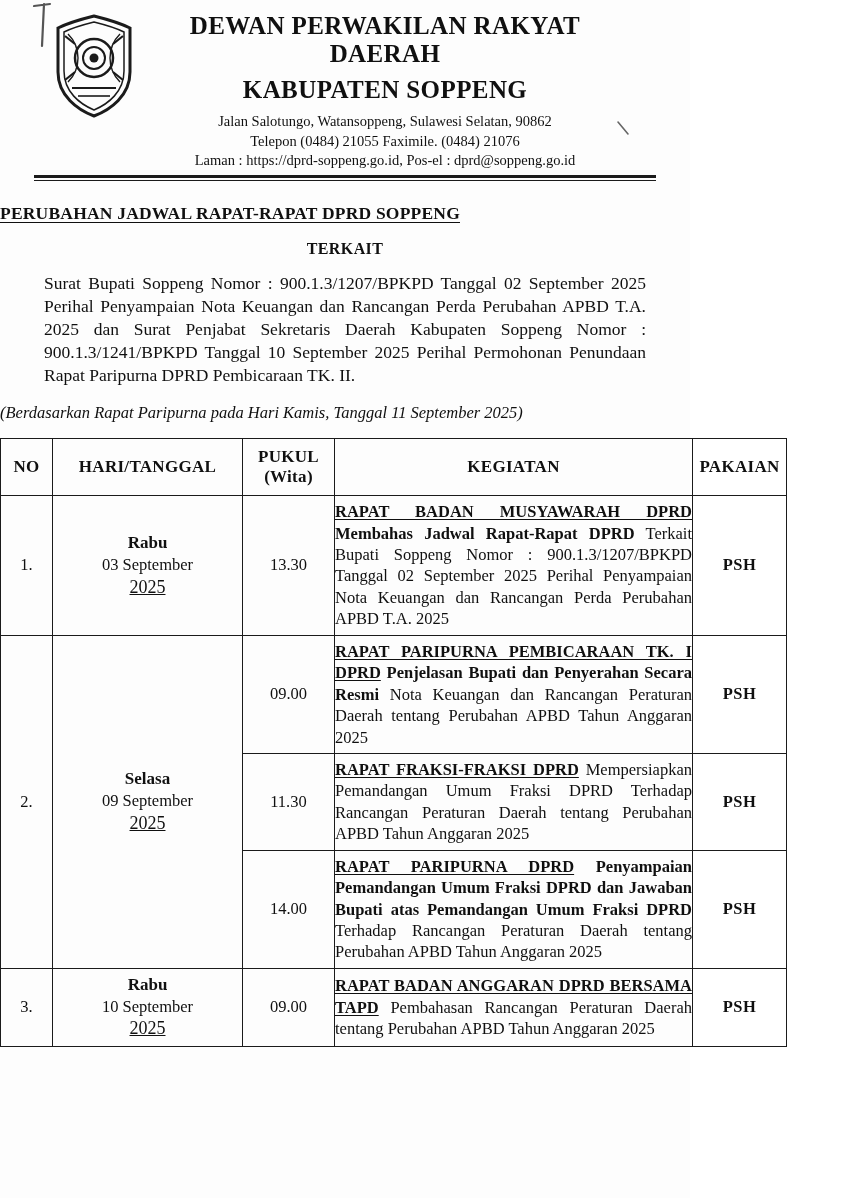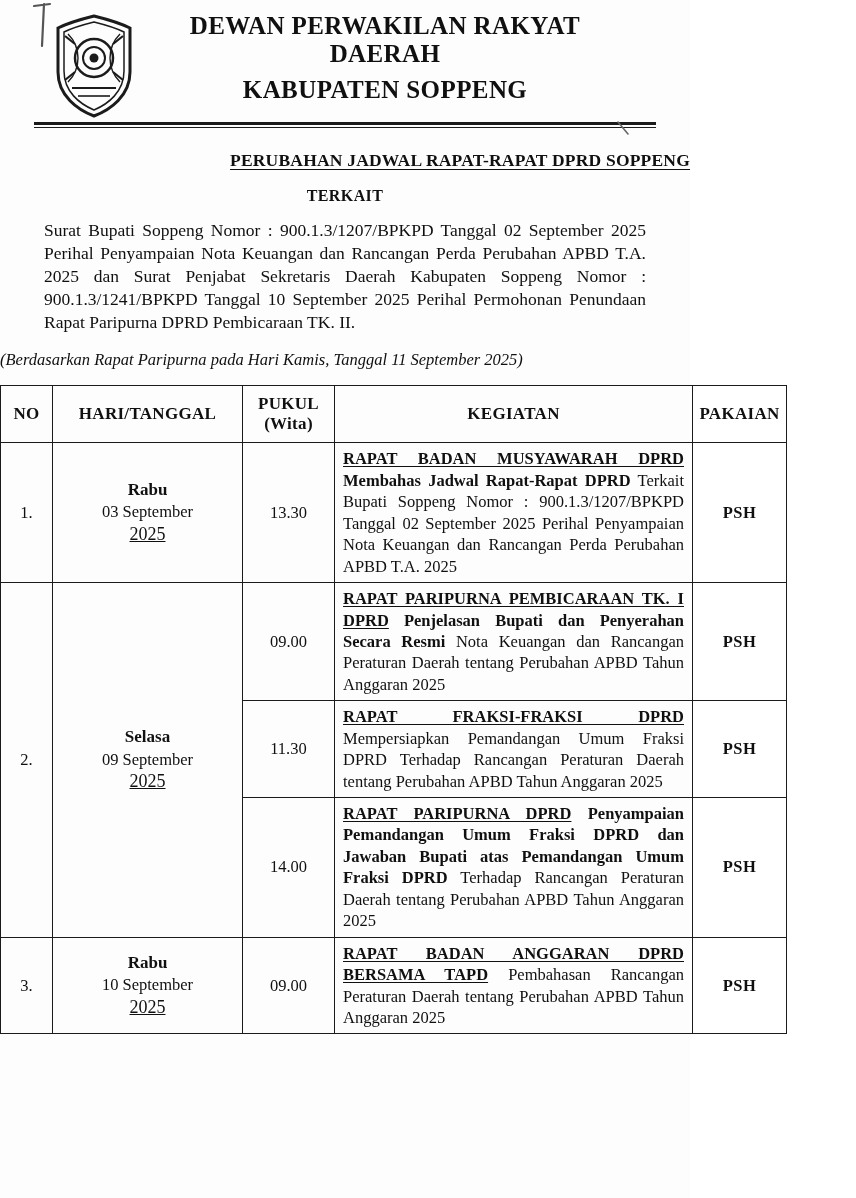--- a/index.html
+++ b/index.html
@@ -75,28 +75,27 @@
     margin: 4px 34px 0 34px;
   }
   .head-rule2 {
     height: 1px;
     background: #1b1b1b;
     margin: 2px 34px 0 34px;
   }
 
   
   .doc-title {
-    text-align: right;
+    text-align: left;
     font-weight: bold;
     font-size: 17.5px;
     letter-spacing: 0.2px;
     margin-top: 22px;
     text-decoration: underline;
     text-underline-offset: 3px;
-    padding-left: 28px;
   }
   .doc-subtitle {
     text-align: center;
     font-weight: bold;
     font-size: 16px;
     margin-top: 16px;
     letter-spacing: 0.4px;
     font-family: Liberation Serif, serif;
   }
 
@@ -116,21 +115,21 @@
 
   
   table.schedule {
     border-collapse: collapse;
     margin: 15px auto 0 auto;
     width: 786px;
     table-layout: fixed;
   }
   table.schedule th, table.schedule td {
     border: 1.6px solid #1b1b1b;
-    padding: 5px 8px;
+    padding: 5px 0;
     vertical-align: middle;
     font-size: 16.5px;
   }
   table.schedule thead th {
     text-align: center;
     font-weight: bold;
     font-size: 17px;
     letter-spacing: 0.3px;
     padding: 8px 4px;
   }
@@ -207,20 +206,25 @@
         <path d="M27 30 L17 22 M65 30 L75 22 M27 58 L17 66 M65 58 L75 66" stroke="#1b1b1b" stroke-width="2.2"></path>
         <path d="M24 74 L68 74" stroke="#1b1b1b" stroke-width="2"></path>
         <path d="M30 82 L62 82" stroke="#1b1b1b" stroke-width="1.6"></path>
         <path d="M20 20 C26 26 30 34 30 44 C30 54 26 62 20 68" fill="none" stroke="#1b1b1b" stroke-width="1.4"></path>
         <path d="M72 20 C66 26 62 34 62 44 C62 54 66 62 72 68" fill="none" stroke="#1b1b1b" stroke-width="1.4"></path>
       </svg>
     </div>
     <div class="head-text">
       <div class="org-title">DEWAN PERWAKILAN RAKYAT DAERAH</div>
       <div class="org-title2">KABUPATEN SOPPENG</div>
+      <div class="org-addr">
+        <div>Jalan Salotungo, Watansoppeng, Sulawesi Selatan, 90862</div>
+        <div>Telepon (0484) 21055 Faximile. (0484) 21076</div>
+        <div>Laman : https://dprd-soppeng.go.id, Pos-el : dprd@soppeng.go.id</div>
+      </div>
     </div>
   </div>
   <div class="head-rule"></div>
   <div class="head-rule2"></div>
 
   <div class="doc-title">PERUBAHAN JADWAL RAPAT-RAPAT DPRD SOPPENG</div>
   <div class="doc-subtitle">TERKAIT</div>
   <div class="paragraph">Surat Bupati Soppeng Nomor : 900.1.3/1207/BPKPD Tanggal 02 September 2025 Perihal Penyampaian Nota Keuangan dan Rancangan Perda Perubahan APBD T.A. 2025 dan Surat Penjabat Sekretaris Daerah Kabupaten Soppeng Nomor : 900.1.3/1241/BPKPD Tanggal 10 September 2025 Perihal Permohonan Penundaan Rapat Paripurna DPRD Pembicaraan TK. II.</div>
   <div class="note-line">(Berdasarkan Rapat Paripurna pada Hari Kamis, Tanggal 11 September 2025)</div>
 

